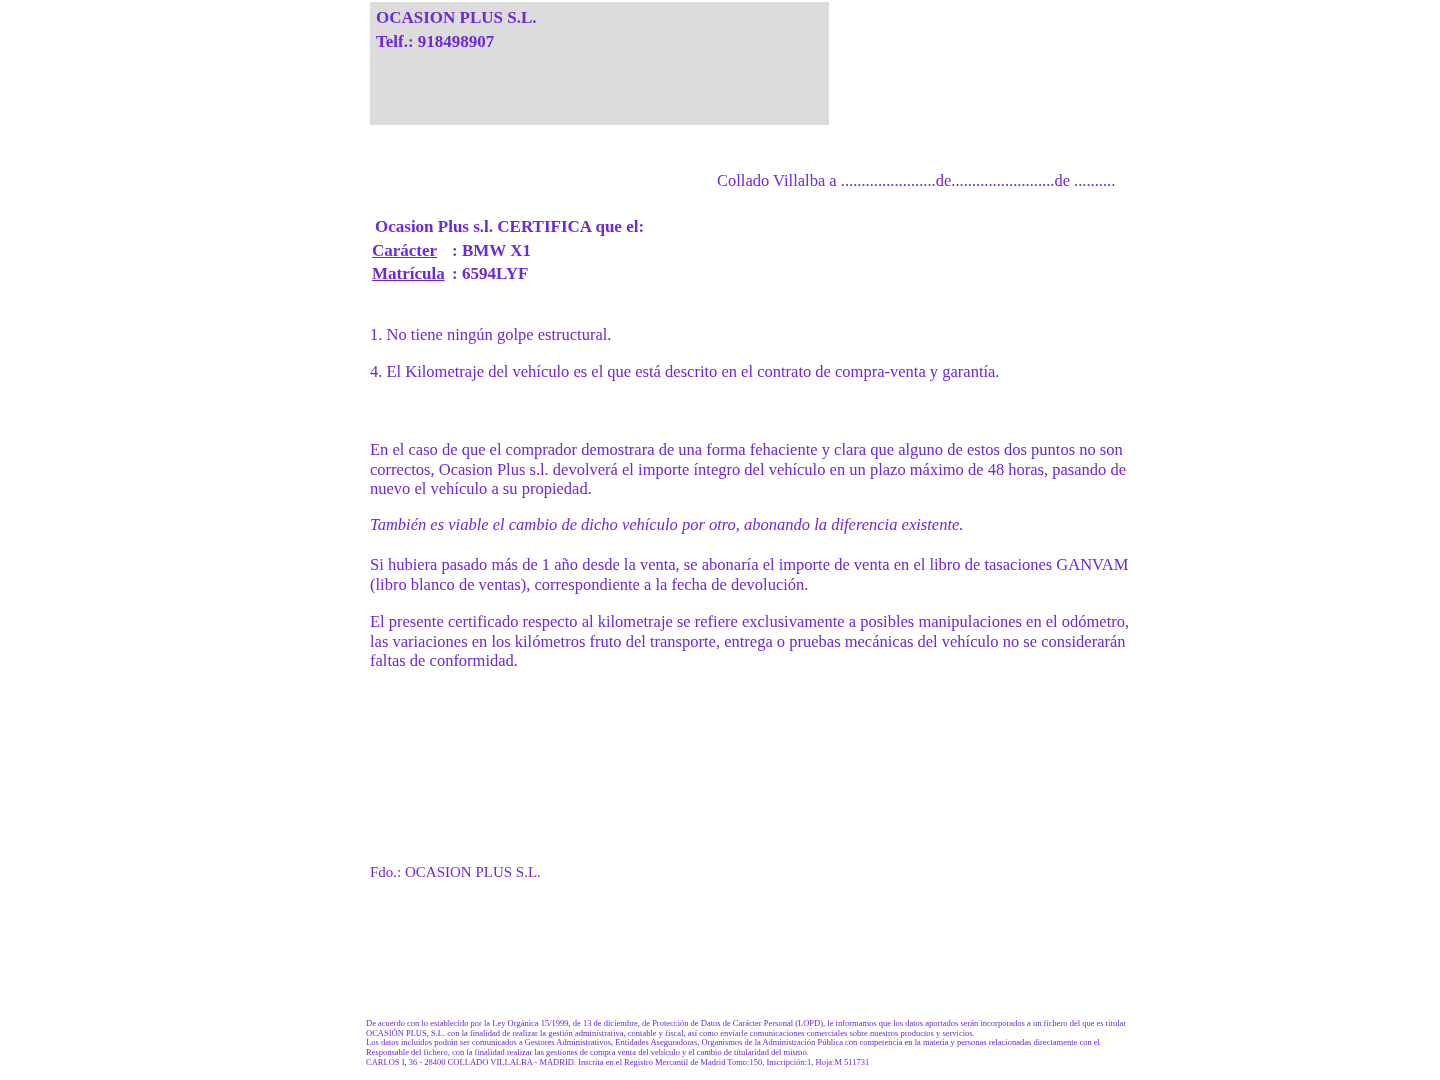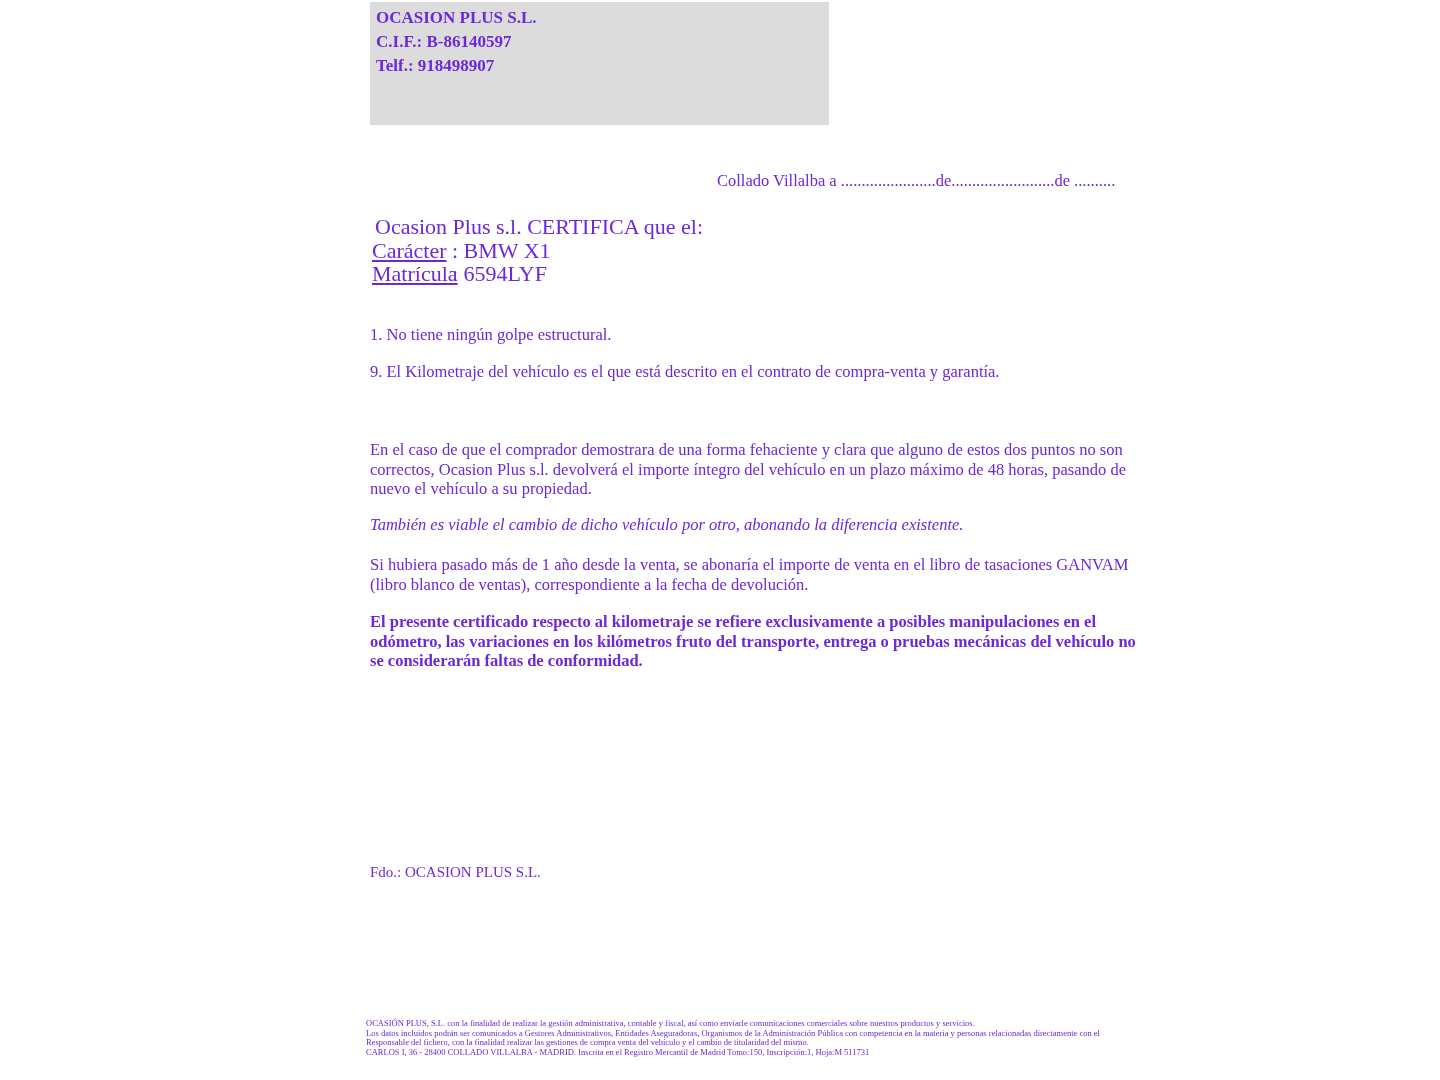--- a/index.html
+++ b/index.html
@@ -36,23 +36,24 @@
     left: 681px;
     top: 171px;
     font-size: 16.5px;
     line-height: 20px;
     white-space: nowrap;
   }
   .cert-block {
     position: absolute;
     left: 336px;
     top: 215px;
-    font-size: 22px;
+    font-size: 17px;
     line-height: 23.7px;
     white-space: nowrap;
+    font-weight: bold;
   }
   .cert-intro { padding-left: 3px; }
   .lblbox {
     display: inline-block;
     width: 80px;
   }
   .lblbox u { text-decoration: underline; }
   .point {
     position: absolute;
     left: 334px;
@@ -65,21 +66,21 @@
   .para {
     position: absolute;
     left: 334px;
     width: 775px;
     font-size: 16.5px;
     line-height: 19.6px;
   }
   .para1 { top: 440px; }
   .para2 { top: 515px; font-style: italic; }
   .para3 { top: 555px; }
-  .para4 { top: 612px; font-weight: bold; }
+  .para4 { top: 612px; }
   .signature {
     position: absolute;
     left: 334px;
     top: 862px;
     font-size: 15px;
     line-height: 20px;
     white-space: nowrap;
   }
   .footer {
     position: absolute;
@@ -90,42 +91,42 @@
   }
   .fline { white-space: nowrap; }
 </style>
 </head>
 <body>
 
 <div class="page">
 
   <div class="header-box">
     <div>OCASION PLUS S.L.</div>
-    <div>C.I.F.: B-86140597</div>
     <div>Telf.: 918498907</div>
   </div>
 
   <div class="date-line">Collado Villalba a .......................de.........................de ..........</div>
 
   <div class="cert-block">
     <div class="cert-intro">Ocasion Plus s.l. CERTIFICA que el:</div>
     <div class="field-row"><span class="lblbox"><u>Carácter</u></span><span>: BMW X1</span></div>
     <div class="field-row"><span class="lblbox"><u>Matrícula</u></span><span>: 6594LYF</span></div>
   </div>
 
   <div class="point p1">1. No tiene ningún golpe estructural.</div>
-  <div class="point p2">9. El Kilometraje del vehículo es el que está descrito en el contrato de compra-venta y garantía.</div>
+  <div class="point p2">4. El Kilometraje del vehículo es el que está descrito en el contrato de compra-venta y garantía.</div>
 
   <div class="para para1">En el caso de que el comprador demostrara de una forma fehaciente y clara que alguno de estos dos puntos no son correctos, Ocasion Plus s.l. devolverá el importe íntegro del vehículo en un plazo máximo de 48 horas, pasando de nuevo el vehículo a su propiedad.</div>
   <div class="para para2">También es viable el cambio de dicho vehículo por otro, abonando la diferencia existente.</div>
   <div class="para para3">Si hubiera pasado más de 1 año desde la venta, se abonaría el importe de venta en el libro de tasaciones GANVAM (libro blanco de ventas), correspondiente a la fecha de devolución.</div>
   <div class="para para4">El presente certificado respecto al kilometraje se refiere exclusivamente a posibles manipulaciones en el odómetro, las variaciones en los kilómetros fruto del transporte, entrega o pruebas mecánicas del vehículo no se considerarán faltas de conformidad.</div>
 
   <div class="signature">Fdo.: OCASION PLUS S.L.</div>
 
   <div class="footer">
+    <div class="fline">De acuerdo con lo establecido por la Ley Orgánica 15/1999, de 13 de diciembre, de Protección de Datos de Carácter Personal (LOPD), le informamos que los datos aportados serán incorporados a un fichero del que es titular</div>
     <div class="fline">OCASIÓN PLUS, S.L. con la finalidad de realizar la gestión administrativa, contable y fiscal, así como enviarle comunicaciones comerciales sobre nuestros productos y servicios.</div>
     <div class="fline">Los datos incluidos podrán ser comunicados a Gestores Administrativos, Entidades Aseguradoras, Organismos de la Administración Pública con competencia en la materia y personas relacionadas directamente con el</div>
     <div class="fline">Responsable del fichero, con la finalidad realizar las gestiones de compra venta del vehículo y el cambio de titularidad del mismo.</div>
     <div class="fline">CARLOS I, 36 - 28400 COLLADO VILLALBA - MADRID. Inscrita en el Registro Mercantil de Madrid Tomo:150, Inscripción:1, Hoja:M 511731</div>
   </div>
 
 </div>
 
 </body></html>

